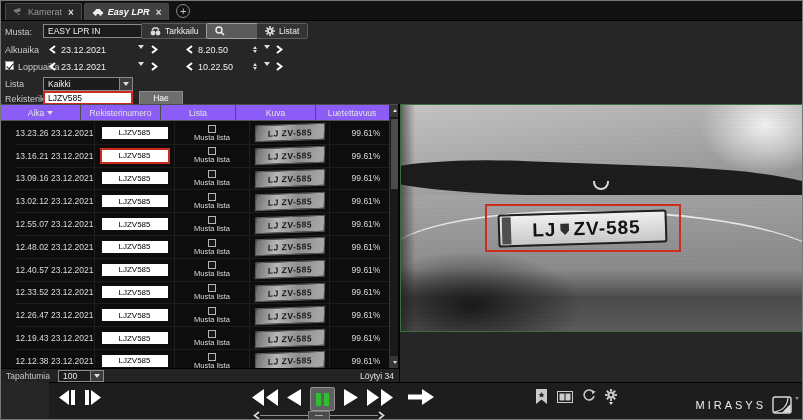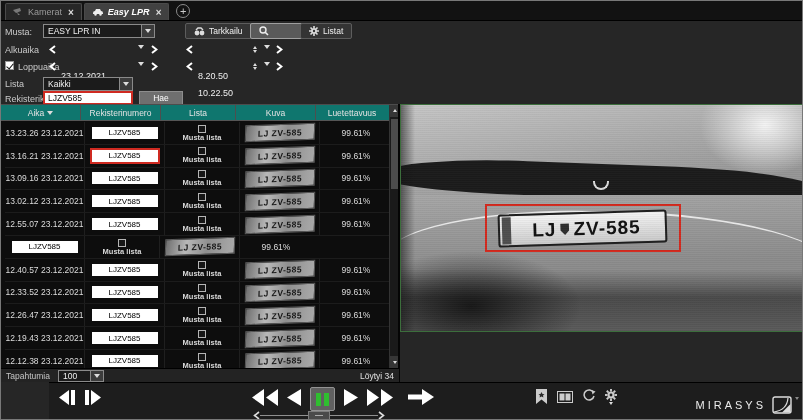--- a/index.html
+++ b/index.html
@@ -16,42 +16,42 @@
   .addtab{width:14px;height:14px;border-radius:50%;border:1px solid #8a8a8a;color:#ccc;display:flex;align-items:center;justify-content:center;font-size:11px;line-height:1;margin:0 0 2px 5px;}
 
   
   .lbl{position:absolute;font-size:9px;color:#c9c9c9;}
   .combo{position:absolute;display:flex;height:14px;}
   .combo .val{background:#1b1b1b;border:1px solid #8a8a8a;color:#f0f0f0;font-size:8.5px;padding:0 4px;display:flex;align-items:center;flex:1;white-space:nowrap;}
   .combo .arrow{width:13px;background:#3c3c3c;border:1px solid #8a8a8a;border-left:none;display:flex;align-items:center;justify-content:center;}
   .tri-down{width:0;height:0;border-left:3px solid transparent;border-right:3px solid transparent;border-top:4px solid #ddd;}
   .tri-up-s{width:0;height:0;border-left:2.5px solid transparent;border-right:2.5px solid transparent;border-bottom:3px solid #ddd;margin-bottom:1px;}
   .tri-down-s{width:0;height:0;border-left:2.5px solid transparent;border-right:2.5px solid transparent;border-top:3px solid #ddd;}
-  .tbtn{display:inline-flex;align-items:center;gap:4px;background:#343434;border:1px solid #5d5d5d;color:#eee;font-size:8.5px;height:16px;padding:0 8px;border-radius:2px;margin-left:44px;}
+  .tbtn{display:inline-flex;align-items:center;gap:4px;background:#343434;border:1px solid #5d5d5d;color:#eee;font-size:8.5px;height:16px;padding:0 8px;border-radius:2px;}
   .tbtn.active{background:#5a5a5a;border-color:#9f9f9f;gap:48px;}
   .chev{display:inline-flex;align-items:center;justify-content:center;}
   .spinner{display:inline-flex;flex-direction:column;align-items:center;justify-content:center;}
-  .txt{font-size:9px;color:#efefef;margin-top:26px;}
+  .txt{font-size:9px;color:#efefef;}
   .cb{width:9px;height:9px;background:#fff;border:1px solid #999;position:relative;}
   .cb.checked:after{content:"";position:absolute;left:2px;top:0px;width:3px;height:6px;border:solid #111;border-width:0 1.5px 1.5px 0;transform:rotate(40deg);}
   .searchbox{position:absolute;height:14px;background:#fff;border:2px solid #cf2a21;color:#000;font-size:8.5px;padding:0 3px;}
   .haebtn{position:absolute;height:14px;background:#6f6f6f;border:1px solid #8d8d8d;color:#fff;font-size:8.5px;display:flex;align-items:center;justify-content:center;}
 
   
   .grid{position:absolute;left:0;top:103px;width:398px;height:264px;background:#0d0d0d;border-top:1px solid #4c4c4c;}
-  .ghead{display:flex;height:16px;background:#0f766e;border-bottom:1px solid #555;}
+  .ghead{display:flex;height:16px;background:#8b5cf6;border-bottom:1px solid #555;}
   .ghead .hc{display:flex;align-items:center;justify-content:center;gap:3px;font-size:8.5px;color:#e3e3e3;border-right:1px solid #4e4e4e;height:100%;}
   .c0{width:80px}.c1{width:80px}.c2{width:75px}.c3{width:80px}.c4{width:72px;border-right:none!important;}
-  .gbody{position:absolute;left:4px;top:17px;width:387px;height:247px;overflow:hidden;}
+  .gbody{position:absolute;left:14px;top:17px;width:387px;height:247px;overflow:hidden;}
   .grow{display:flex;height:22.8px;align-items:center;border-bottom:1px solid #1c1c1c;}
   .grow .cell{display:flex;align-items:center;justify-content:center;height:100%;border-right:1px solid #1f1f1f;}
   .aika{font-size:8.5px;color:#dcdcdc;white-space:nowrap;}
   .platebox{width:66px;height:12px;background:#fff;color:#000;font-size:8px;display:flex;align-items:center;justify-content:center;}
   .platebox.selected{outline:2px solid #cf2a21;}
-  .listacell{flex-direction:column;justify-content:center;gap:1px;font-weight:bold;}
+  .listacell{flex-direction:column;justify-content:center;gap:1px;}
   .mcb{width:8px;height:8px;background:#161616;border:1px solid #b5b5b5;}
   .mlbl{font-size:7.5px;color:#d8d8d8;line-height:1;}
   .thumb{width:70px;height:17px;background:linear-gradient(100deg,#6f6f6f,#b8b8b8 30%,#8f8f8f 60%,#aaa);border:1px solid #5a5a5a;color:#161616;font-size:8.5px;font-weight:bold;letter-spacing:.5px;display:flex;align-items:center;justify-content:center;transform:rotate(-2deg) skewX(-4deg);white-space:nowrap;overflow:hidden;}
   .rel{font-size:8.5px;color:#dcdcdc;}
   .vscroll{position:absolute;right:0;top:0;width:10px;height:100%;background:#1a1a1a;border-left:1px solid #333;}
   .sbtn{position:absolute;left:0;width:100%;height:12px;background:#363636;display:flex;align-items:center;justify-content:center;}
   .sbtn.up{top:0}.sbtn.down{bottom:0}
   .shandle{position:absolute;left:1px;right:1px;top:14px;height:70px;background:#4c4c4c;}
   .vdiv{position:absolute;left:397px;top:103px;width:2px;height:278px;background:#050505;}
 
@@ -337,20 +337,23 @@
     </div>
     <div class="cell c3">
             <span class="thumb">LJ ZV-585</span>
           </div>
     <div class="cell c4">
             <span class="rel">99.61%</span>
           </div>
   </div>
 
   <div class="grow">
+    <div class="cell c0">
+            <span class="aika">12.48.02 23.12.2021</span>
+          </div>
     <div class="cell c1">
             <span class="platebox">LJZV585</span>
           </div>
     <div class="cell c2 listacell">
       <span class="mcb"></span>
       <span class="mlbl">Musta lista</span>
     </div>
     <div class="cell c3">
             <span class="thumb">LJ ZV-585</span>
           </div>

